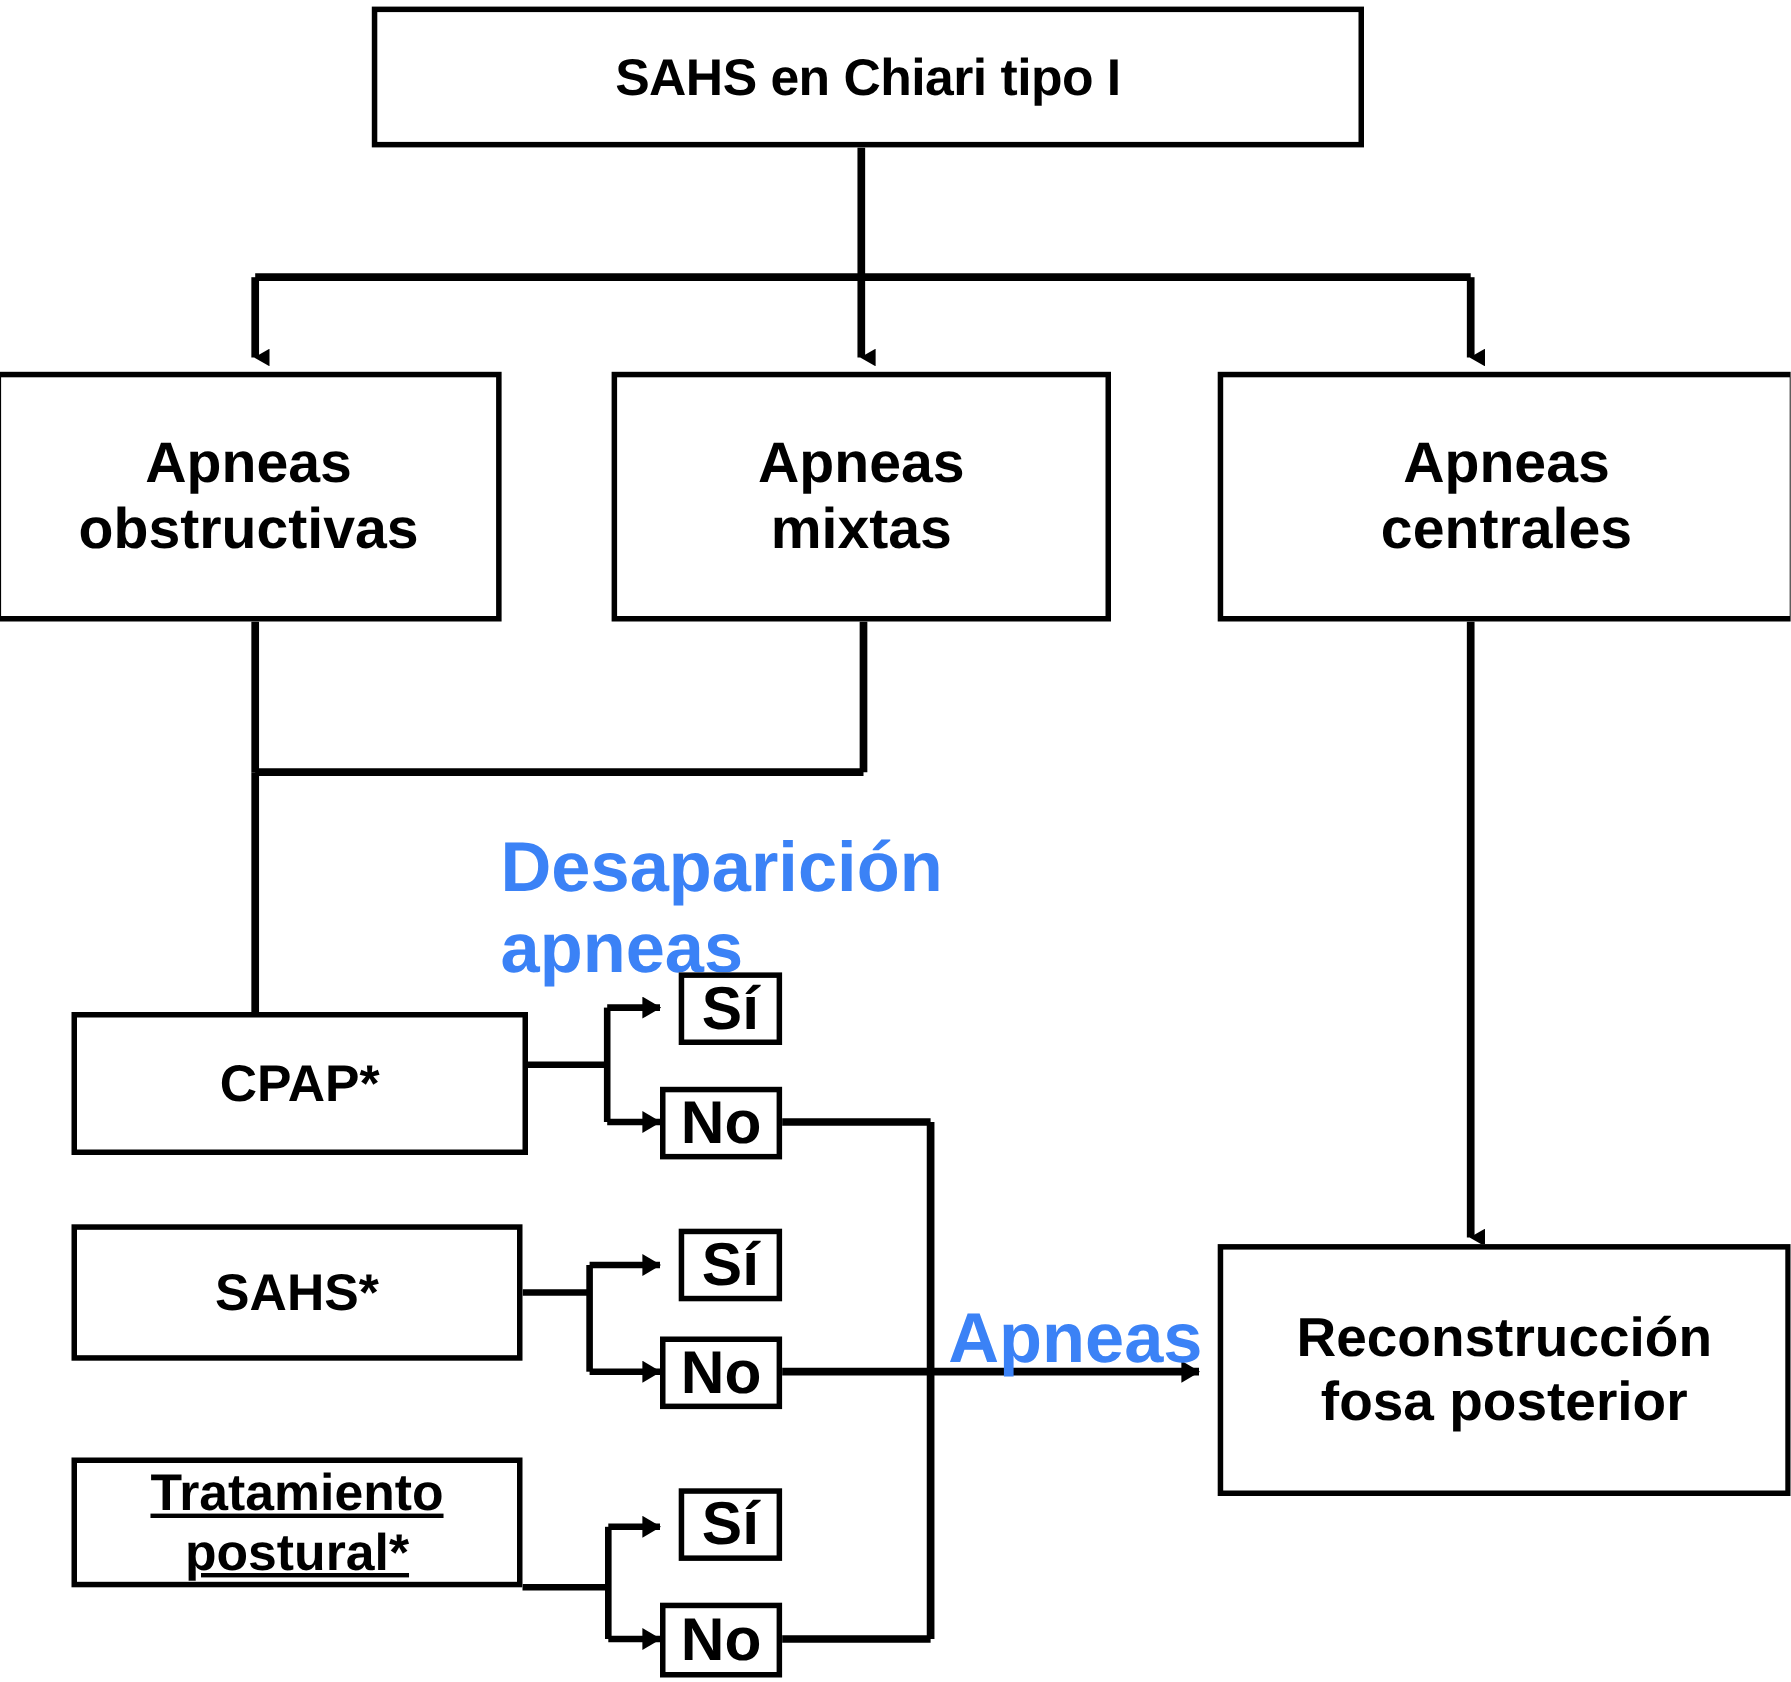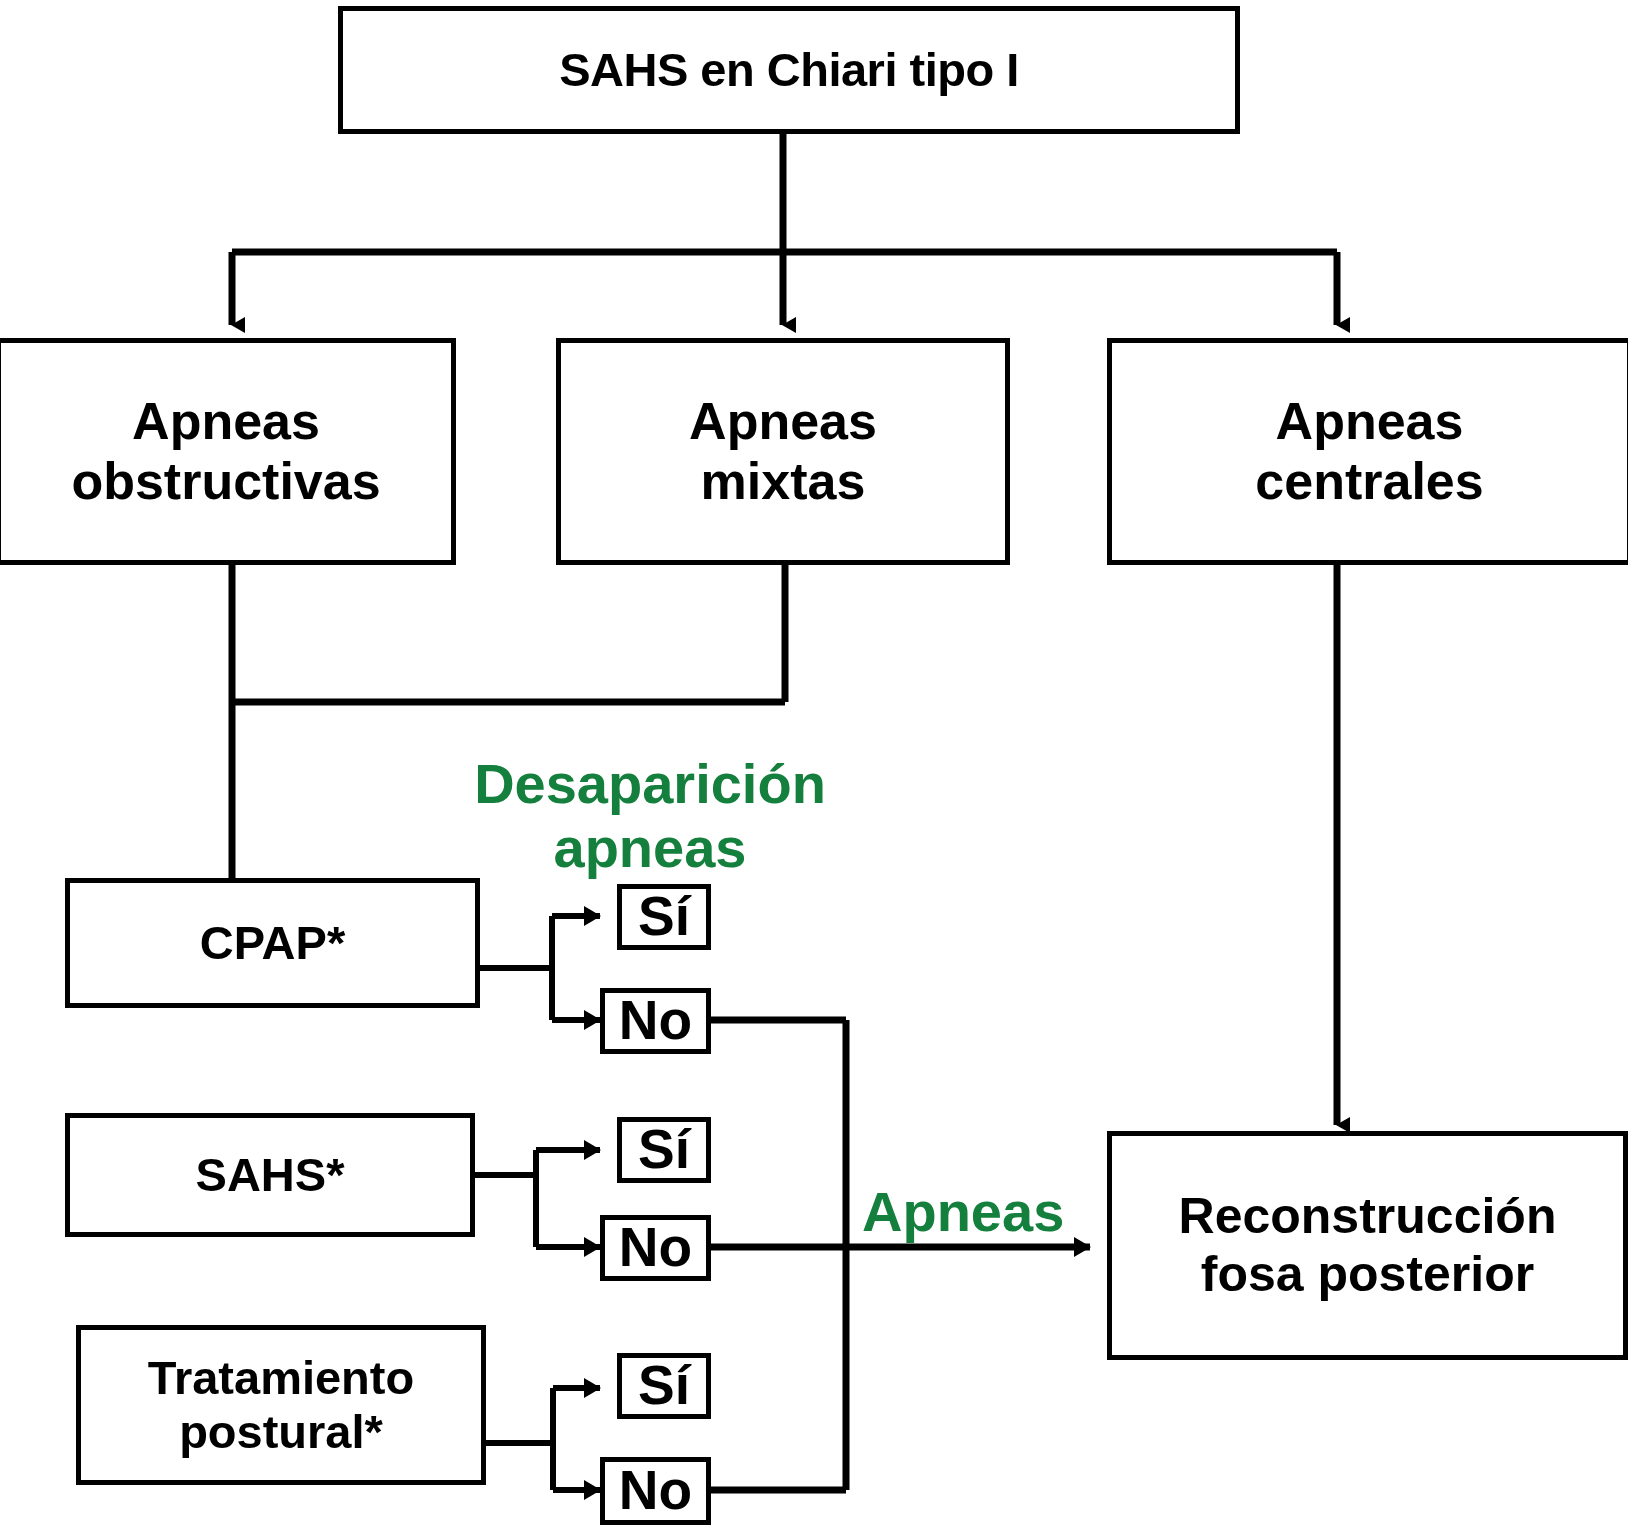--- a/index.html
+++ b/index.html
@@ -37,23 +37,22 @@
     white-space: pre-line;
   }
   .node-title   { font-size: 47px; letter-spacing: -0.5px; }
   .node-level2  { font-size: 52px; }
   .node-treat   { font-size: 47px; }
   .node-small   { border-width: 5px; font-size: 55px; }
   .node-final   { font-size: 50px; }
   .edge-label {
     position: absolute;
     font-weight: bold;
-    font-size: 56px;
-    color: #15803d;
-    text-align: center;
+    font-size: 64px;
+    color: #3b82f6;
     line-height: 1.15;
     white-space: pre-line;
   }
 </style>
 </head>
 <body>
 
 <div id="diagram-root">
 
   <svg id="flow-svg" viewBox="0 0 1628 1529" xmlns="http://www.w3.org/2000/svg">
@@ -136,41 +135,41 @@
   </div>
 
   <div class="node-box node-level2" style="left:1107px; top:338px; width:525px; height:227px;">
     <span>Apneas
 centrales</span>
   </div>
 
   <div class="edge-label" style="left:455px; top:752px; width:390px;">Desaparición
 apneas</div>
 
-  <div class="node-box node-treat" style="left:65px; top:878px; width:415px; height:130px;">
+  <div class="node-box node-treat" style="left:65px; top:920px; width:415px; height:130px;">
     <span>CPAP*</span>
   </div>
   <div class="node-box node-small" style="left:617px; top:884px; width:94px; height:66px;">
     <span>Sí</span>
   </div>
   <div class="node-box node-small" style="left:600px; top:988px; width:111px; height:66px;">
     <span>No</span>
   </div>
 
   <div class="node-box node-treat" style="left:65px; top:1113px; width:410px; height:124px;">
     <span>SAHS*</span>
   </div>
   <div class="node-box node-small" style="left:617px; top:1117px; width:94px; height:66px;">
     <span>Sí</span>
   </div>
   <div class="node-box node-small" style="left:600px; top:1215px; width:111px; height:66px;">
     <span>No</span>
   </div>
 
-  <div class="node-box node-treat" style="left:76px; top:1325px; width:410px; height:160px;">
+  <div class="node-box node-treat" style="left:65px; top:1325px; width:410px; height:118px;text-decoration:underline;">
     <span>Tratamiento
 postural*</span>
   </div>
   <div class="node-box node-small" style="left:617px; top:1353px; width:94px; height:66px;">
     <span>Sí</span>
   </div>
   <div class="node-box node-small" style="left:600px; top:1457px; width:111px; height:68px;">
     <span>No</span>
   </div>
 

